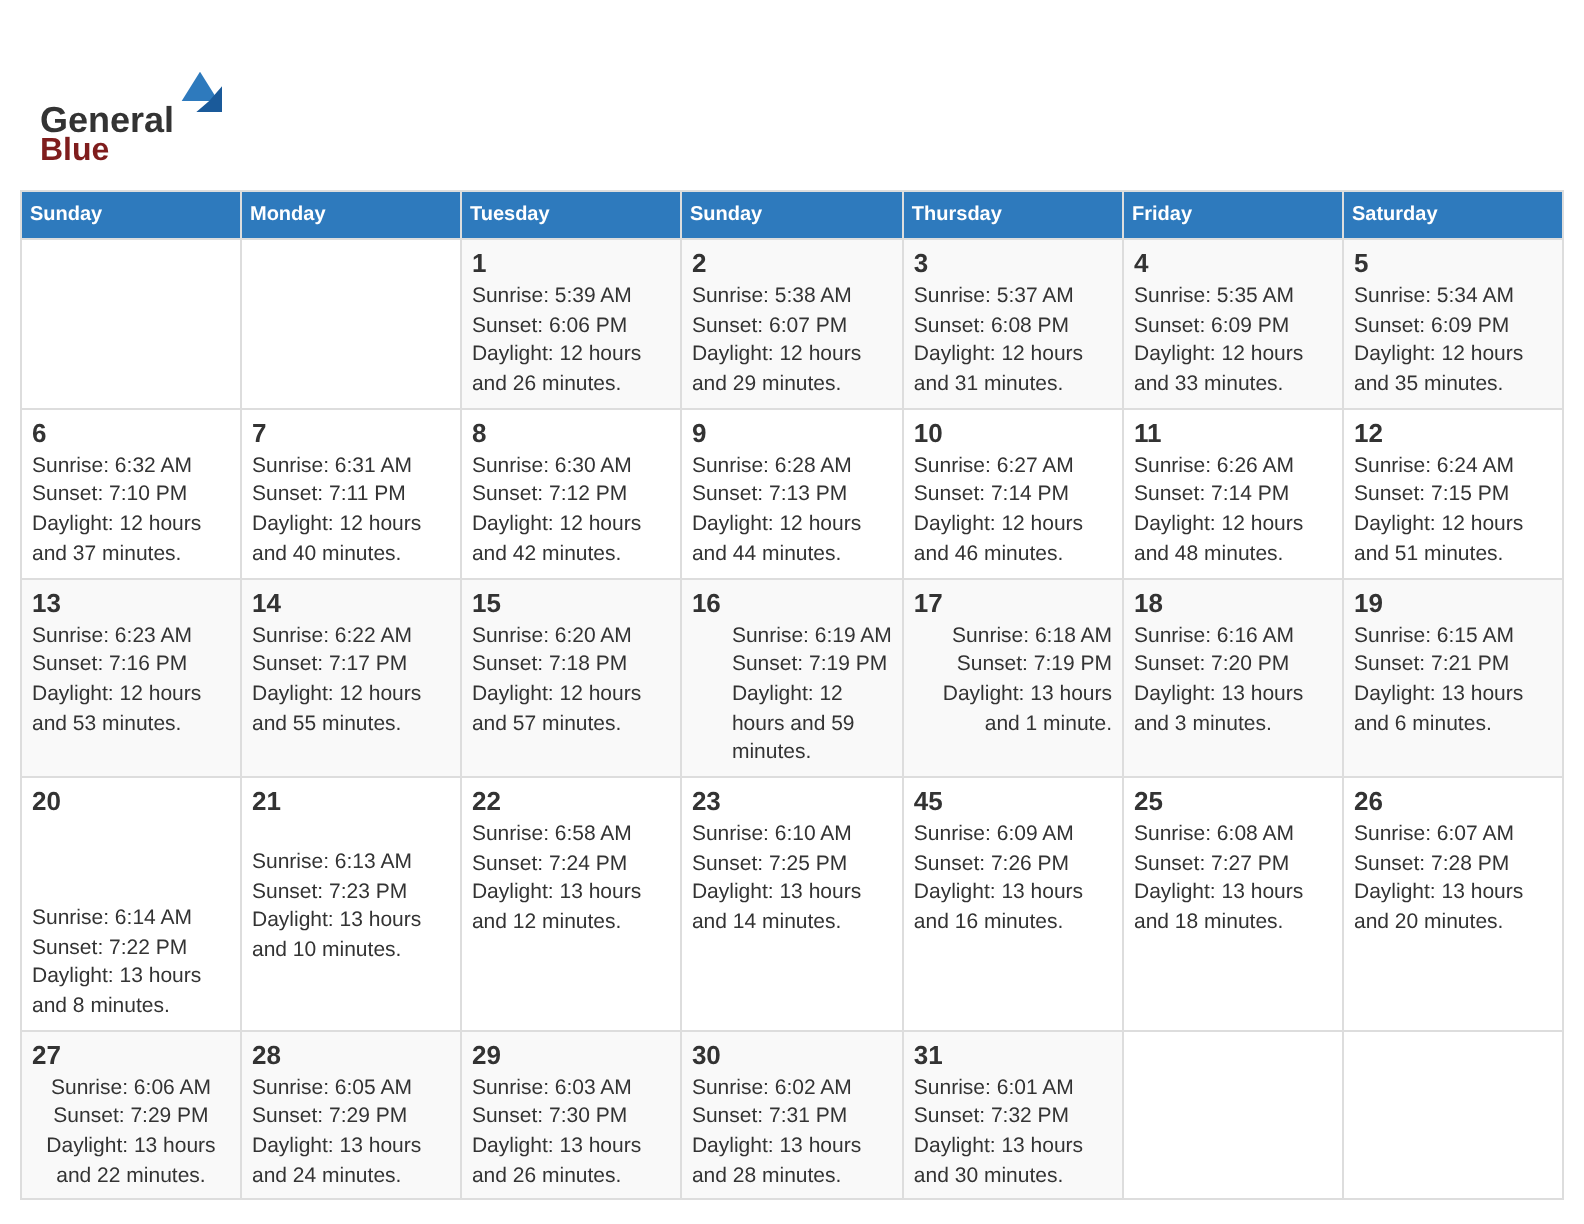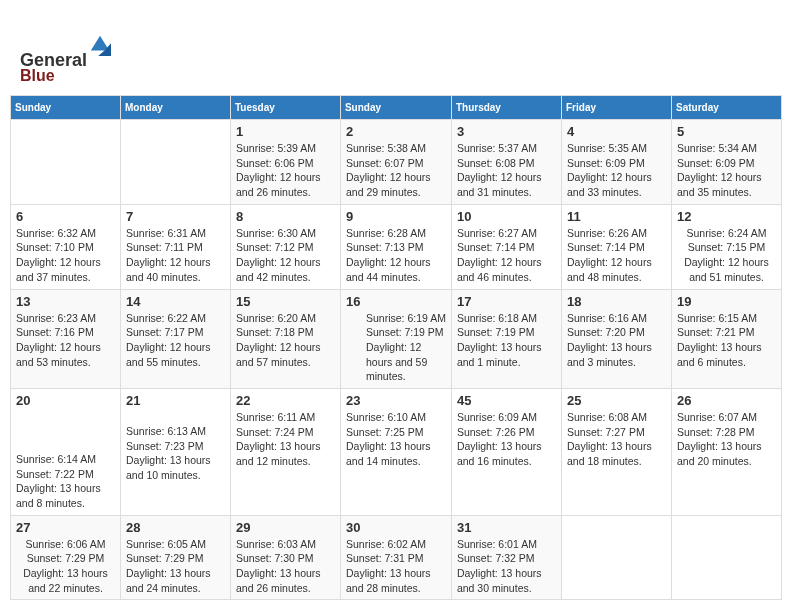--- a/index.html
+++ b/index.html
@@ -183,21 +183,21 @@
 Daylight: 12 hours and 46 minutes.</div>
         </td>
         <td>
           <span class="day-number">11</span>
           <div class="day-info" style="white-space: pre-line;">Sunrise: 6:26 AM
 Sunset: 7:14 PM
 Daylight: 12 hours and 48 minutes.</div>
         </td>
         <td>
           <span class="day-number">12</span>
-          <div class="day-info" style="white-space: pre-line; text-align: center;">Sunrise: 6:24 AM
+          <div class="day-info" style="white-space: pre-line;">Sunrise: 6:24 AM
 Sunset: 7:15 PM
 Daylight: 12 hours and 51 minutes.</div>
         </td>
       </tr>
       <tr>
         <td>
           <span class="day-number">13</span>
           <div class="day-info" style="white-space: pre-line;">Sunrise: 6:23 AM
 Sunset: 7:16 PM
 Daylight: 12 hours and 53 minutes.</div>
@@ -215,21 +215,21 @@
 Daylight: 12 hours and 57 minutes.</div>
         </td>
         <td>
           <span class="day-number">16</span>
           <div class="day-info" style="white-space: pre-line; margin-left: 20px;">Sunrise: 6:19 AM
 Sunset: 7:19 PM
 Daylight: 12 hours and 59 minutes.</div>
         </td>
         <td>
           <span class="day-number">17</span>
-          <div class="day-info" style="white-space: pre-line;">Sunrise: 6:18 AM
+          <div class="day-info" style="white-space: pre-line; text-align: right;">Sunrise: 6:18 AM
 Sunset: 7:19 PM
 Daylight: 13 hours and 1 minute.</div>
         </td>
         <td>
           <span class="day-number">18</span>
           <div class="day-info" style="white-space: pre-line;">Sunrise: 6:16 AM
 Sunset: 7:20 PM
 Daylight: 13 hours and 3 minutes.</div>
         </td>
         <td>
@@ -247,21 +247,21 @@
 Daylight: 13 hours and 8 minutes.</div>
         </td>
         <td>
           <span class="day-number">21</span>
           <div class="day-info" style="white-space: pre-line; margin-top: 16px;">Sunrise: 6:13 AM
 Sunset: 7:23 PM
 Daylight: 13 hours and 10 minutes.</div>
         </td>
         <td>
           <span class="day-number">22</span>
-          <div class="day-info" style="white-space: pre-line;">Sunrise: 6:11 AM
+          <div class="day-info" style="white-space: pre-line;">Sunrise: 6:58 AM
 Sunset: 7:24 PM
 Daylight: 13 hours and 12 minutes.</div>
         </td>
         <td>
           <span class="day-number">23</span>
           <div class="day-info" style="white-space: pre-line;">Sunrise: 6:10 AM
 Sunset: 7:25 PM
 Daylight: 13 hours and 14 minutes.</div>
         </td>
         <td>

